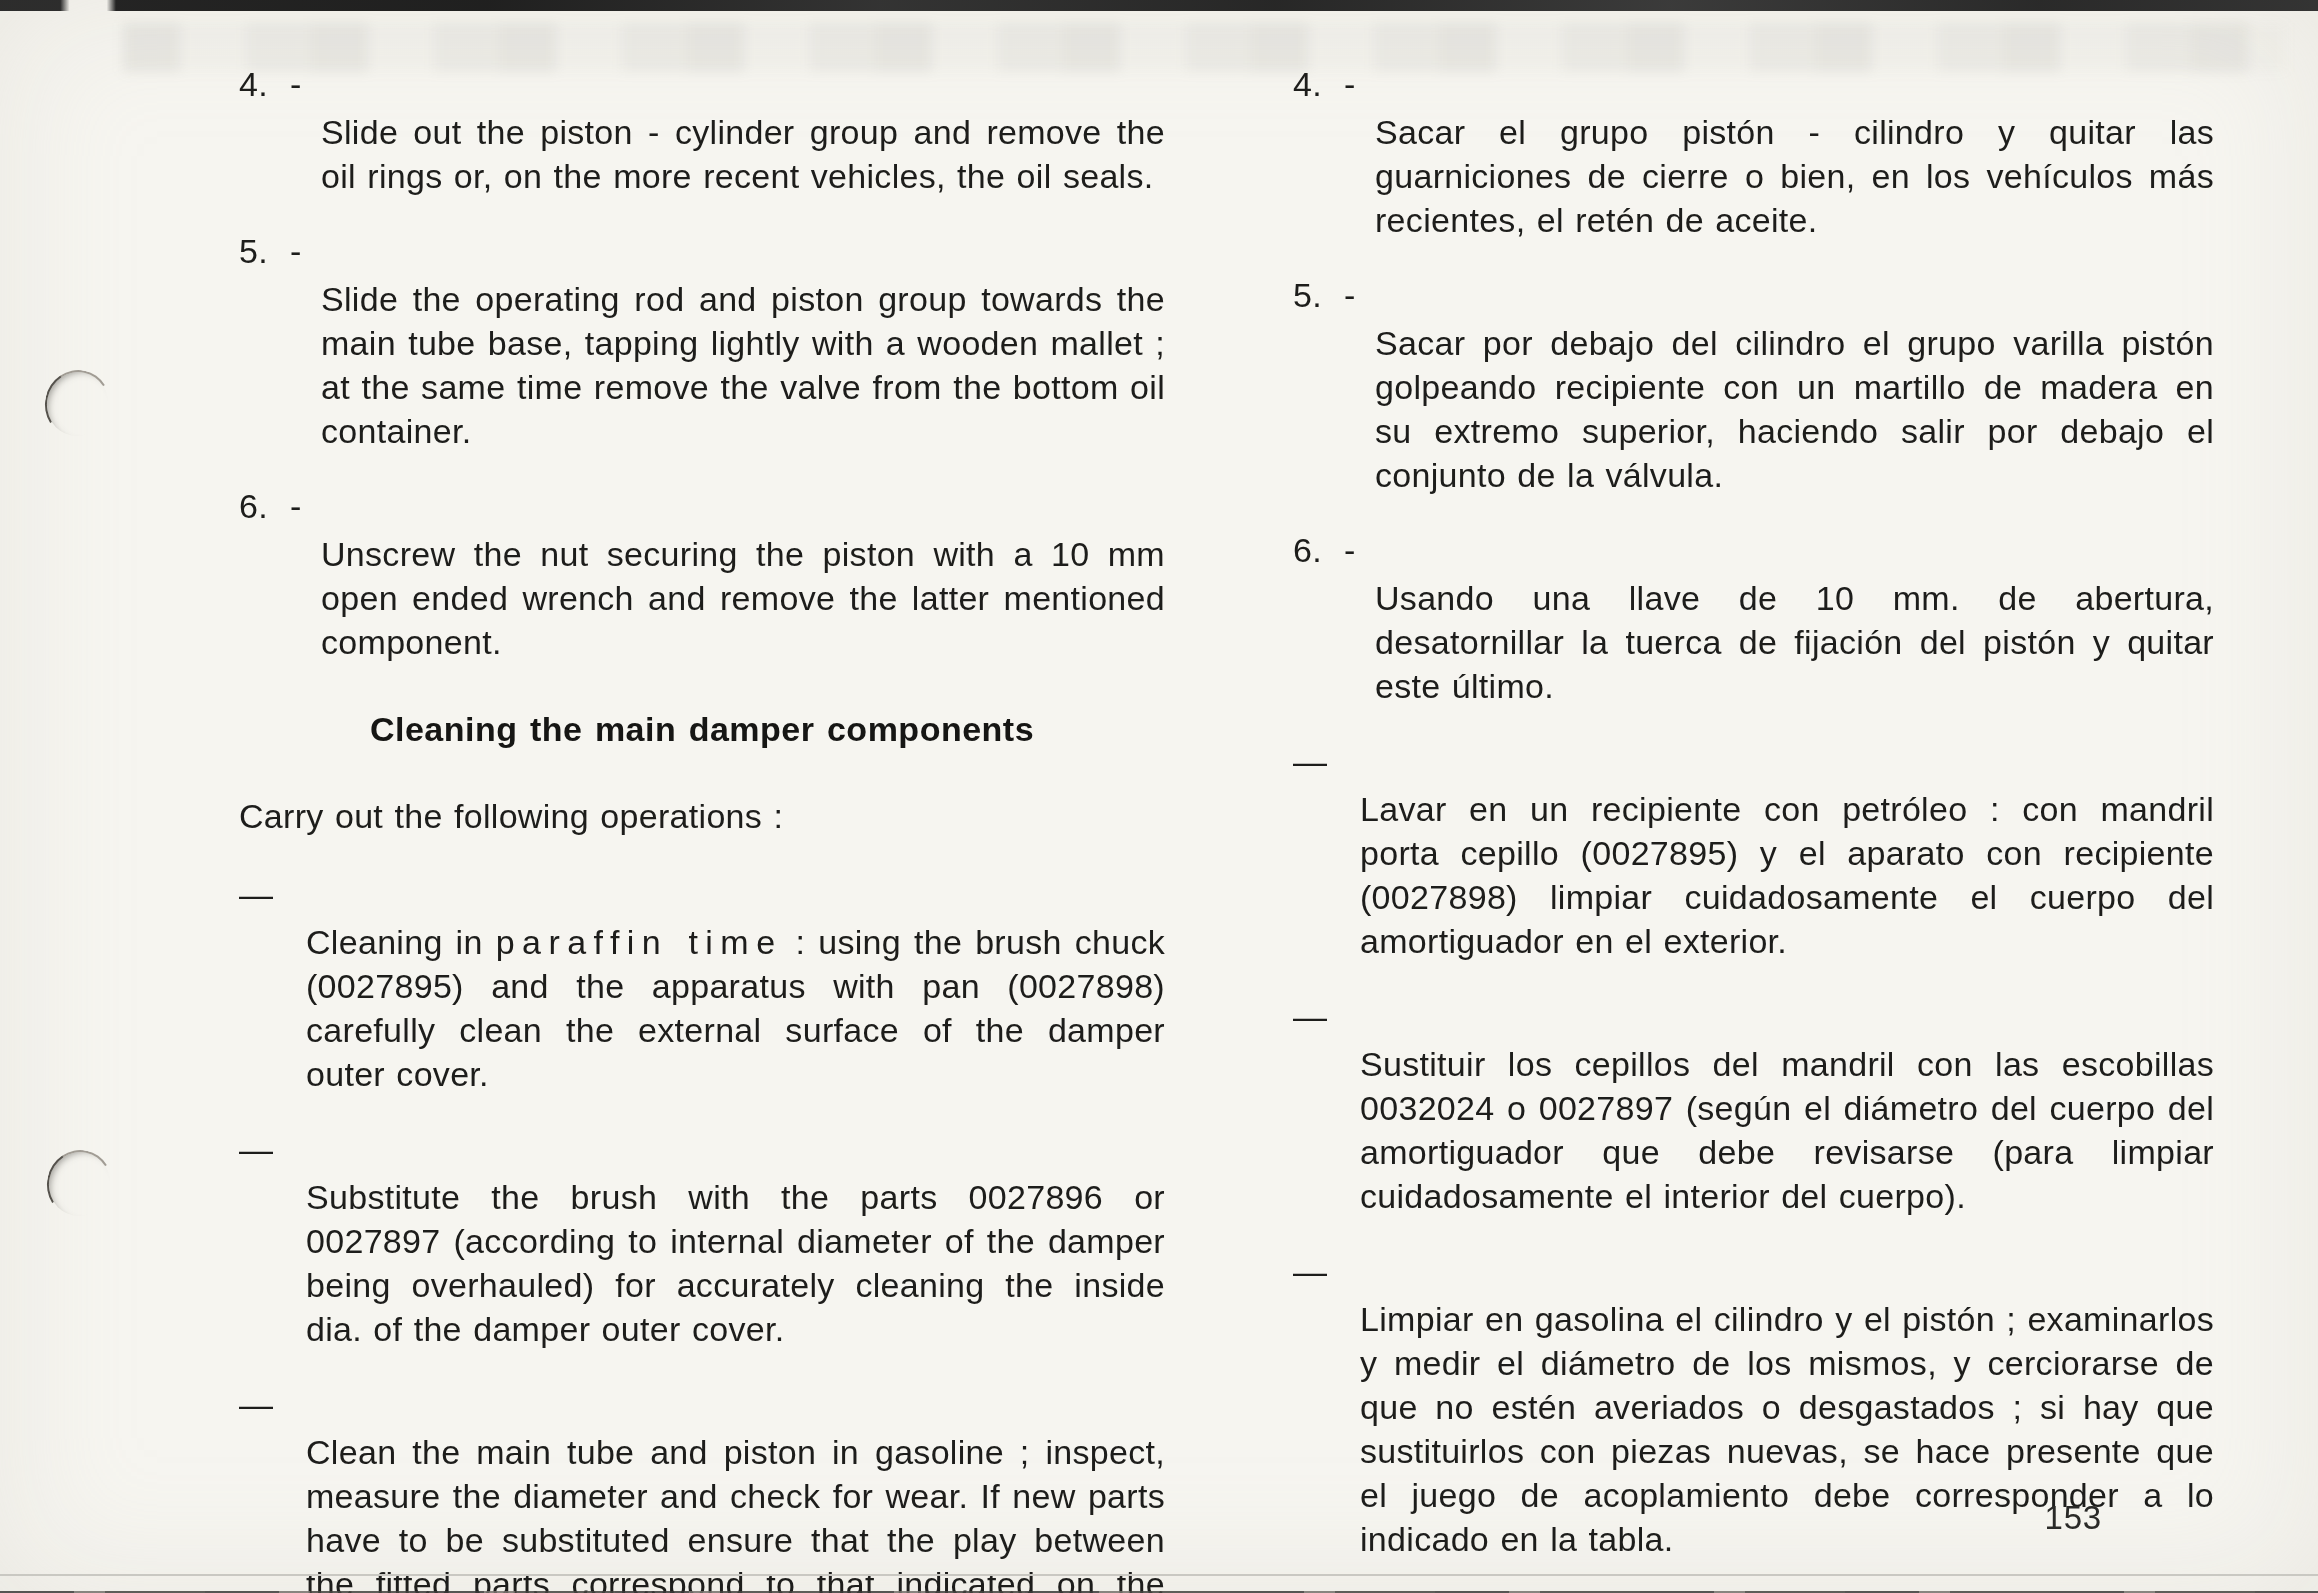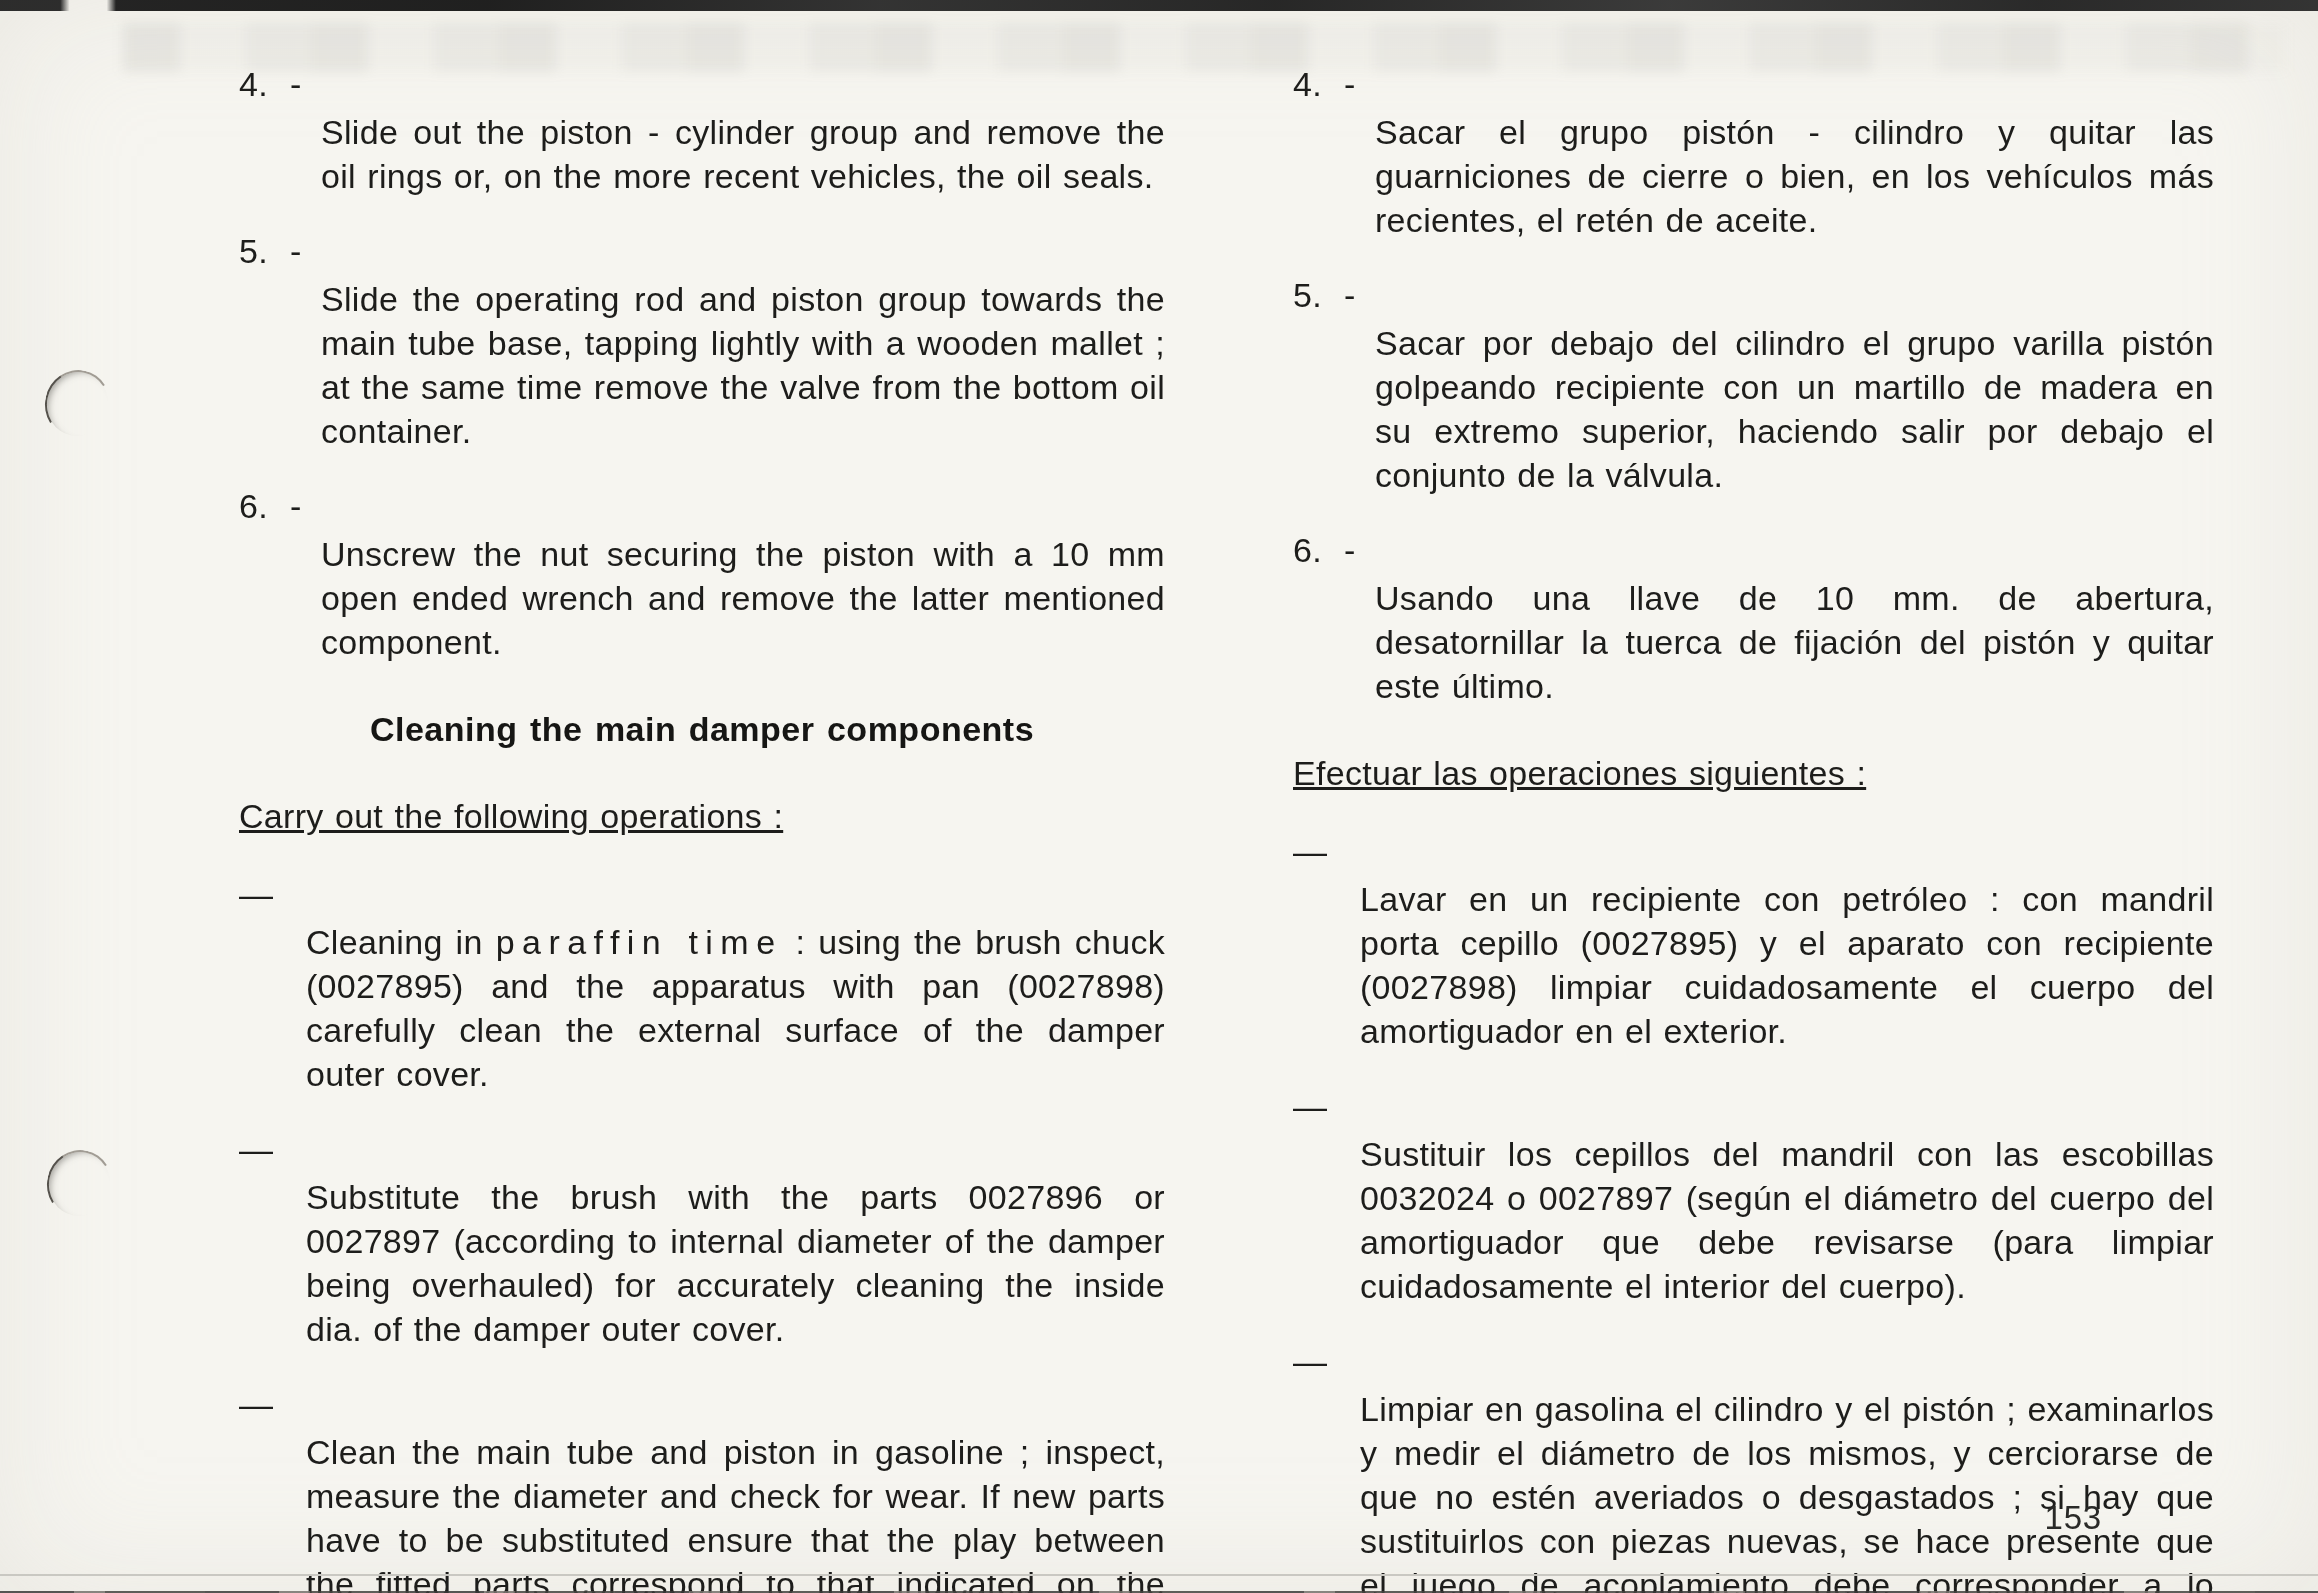--- a/index.html
+++ b/index.html
@@ -106,21 +106,20 @@
     font-size: 34px;
     line-height: 44px;
     font-weight: bold;
     color: #161614;
     letter-spacing: 0.5px;
     word-spacing: 2.5px;
     text-align: center;
   }
   p.intro {
     margin: 43px 0 34px 0;
-    text-decoration: underline;
   }
 
   .page-number {
     position: absolute;
     top: 1499px;
     right: 217px;
     font-size: 33px;
     color: #2a2a28;
     letter-spacing: 0.8px;
   }
@@ -202,21 +201,20 @@
 
     <div class="num-item">
       <span class="marker">
         <span class="num">6.</span>
         <span class="dash">-</span>
       </span>
       <span class="body">Usando una llave de 10 mm. de abertura, desatornillar la tuerca de fijación del pistón y quitar este último.</span>
     </div>
 
 
-    <p class="intro">Efectuar las operaciones siguientes&nbsp;:</p>
 
     <div class="dash-item">
       <span class="marker">—</span>
       <span class="body">Lavar en un recipiente con petróleo&nbsp;: con mandril porta cepillo (0027895) y el aparato con recipiente (0027898) limpiar cuidadosamente el cuerpo del amortiguador en el exterior.</span>
     </div>
 
     <div class="dash-item">
       <span class="marker">—</span>
       <span class="body">Sustituir los cepillos del mandril con las escobillas 0032024 o 0027897 (según el diámetro del cuerpo del amortiguador que debe revisarse (para limpiar cuidadosamente el interior del cuerpo).</span>
     </div>

